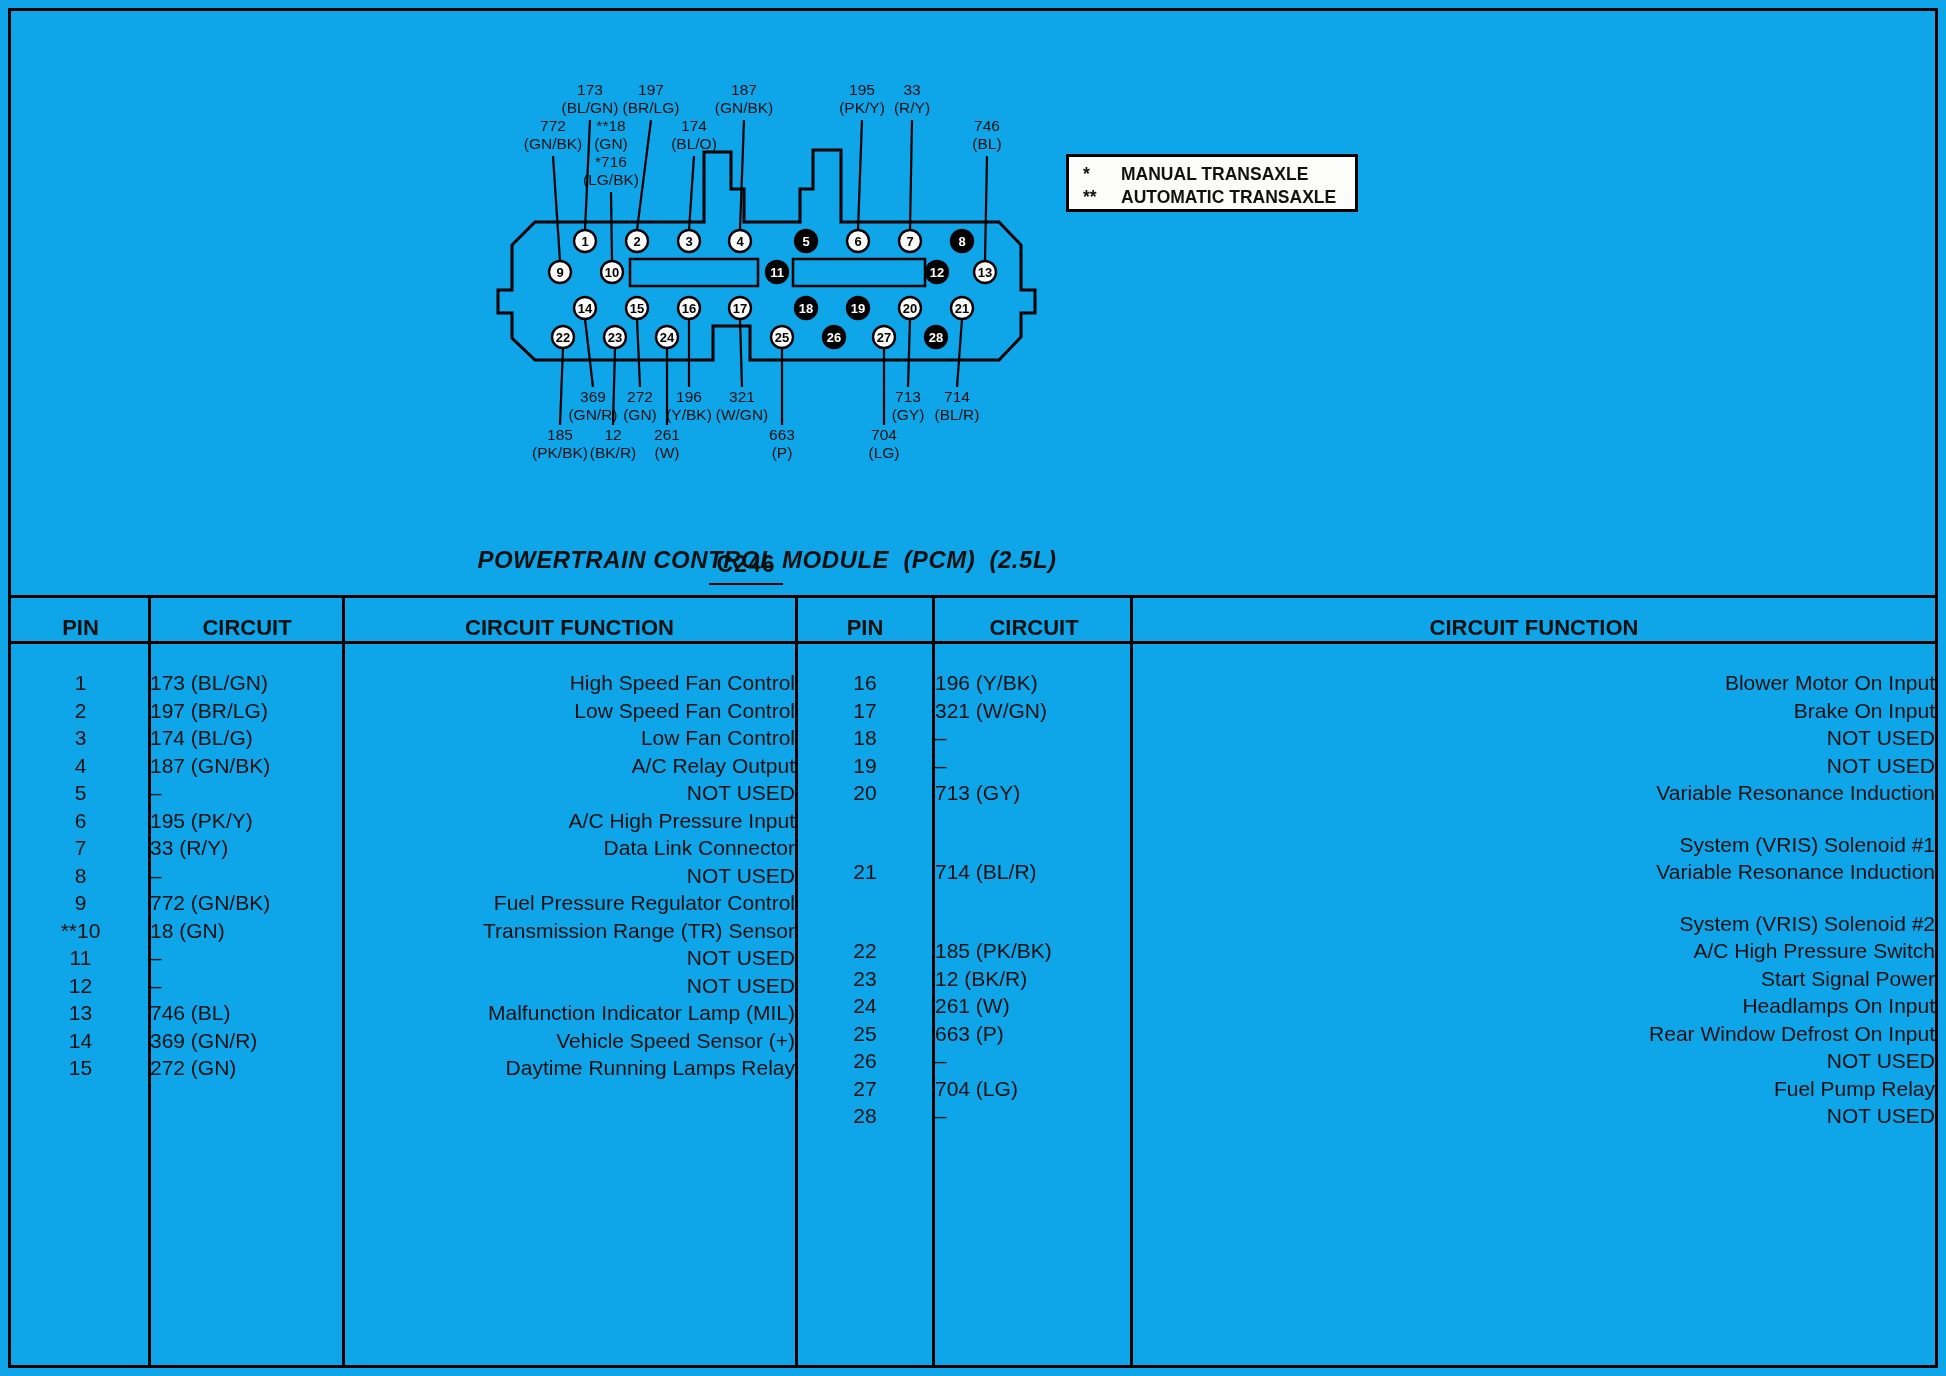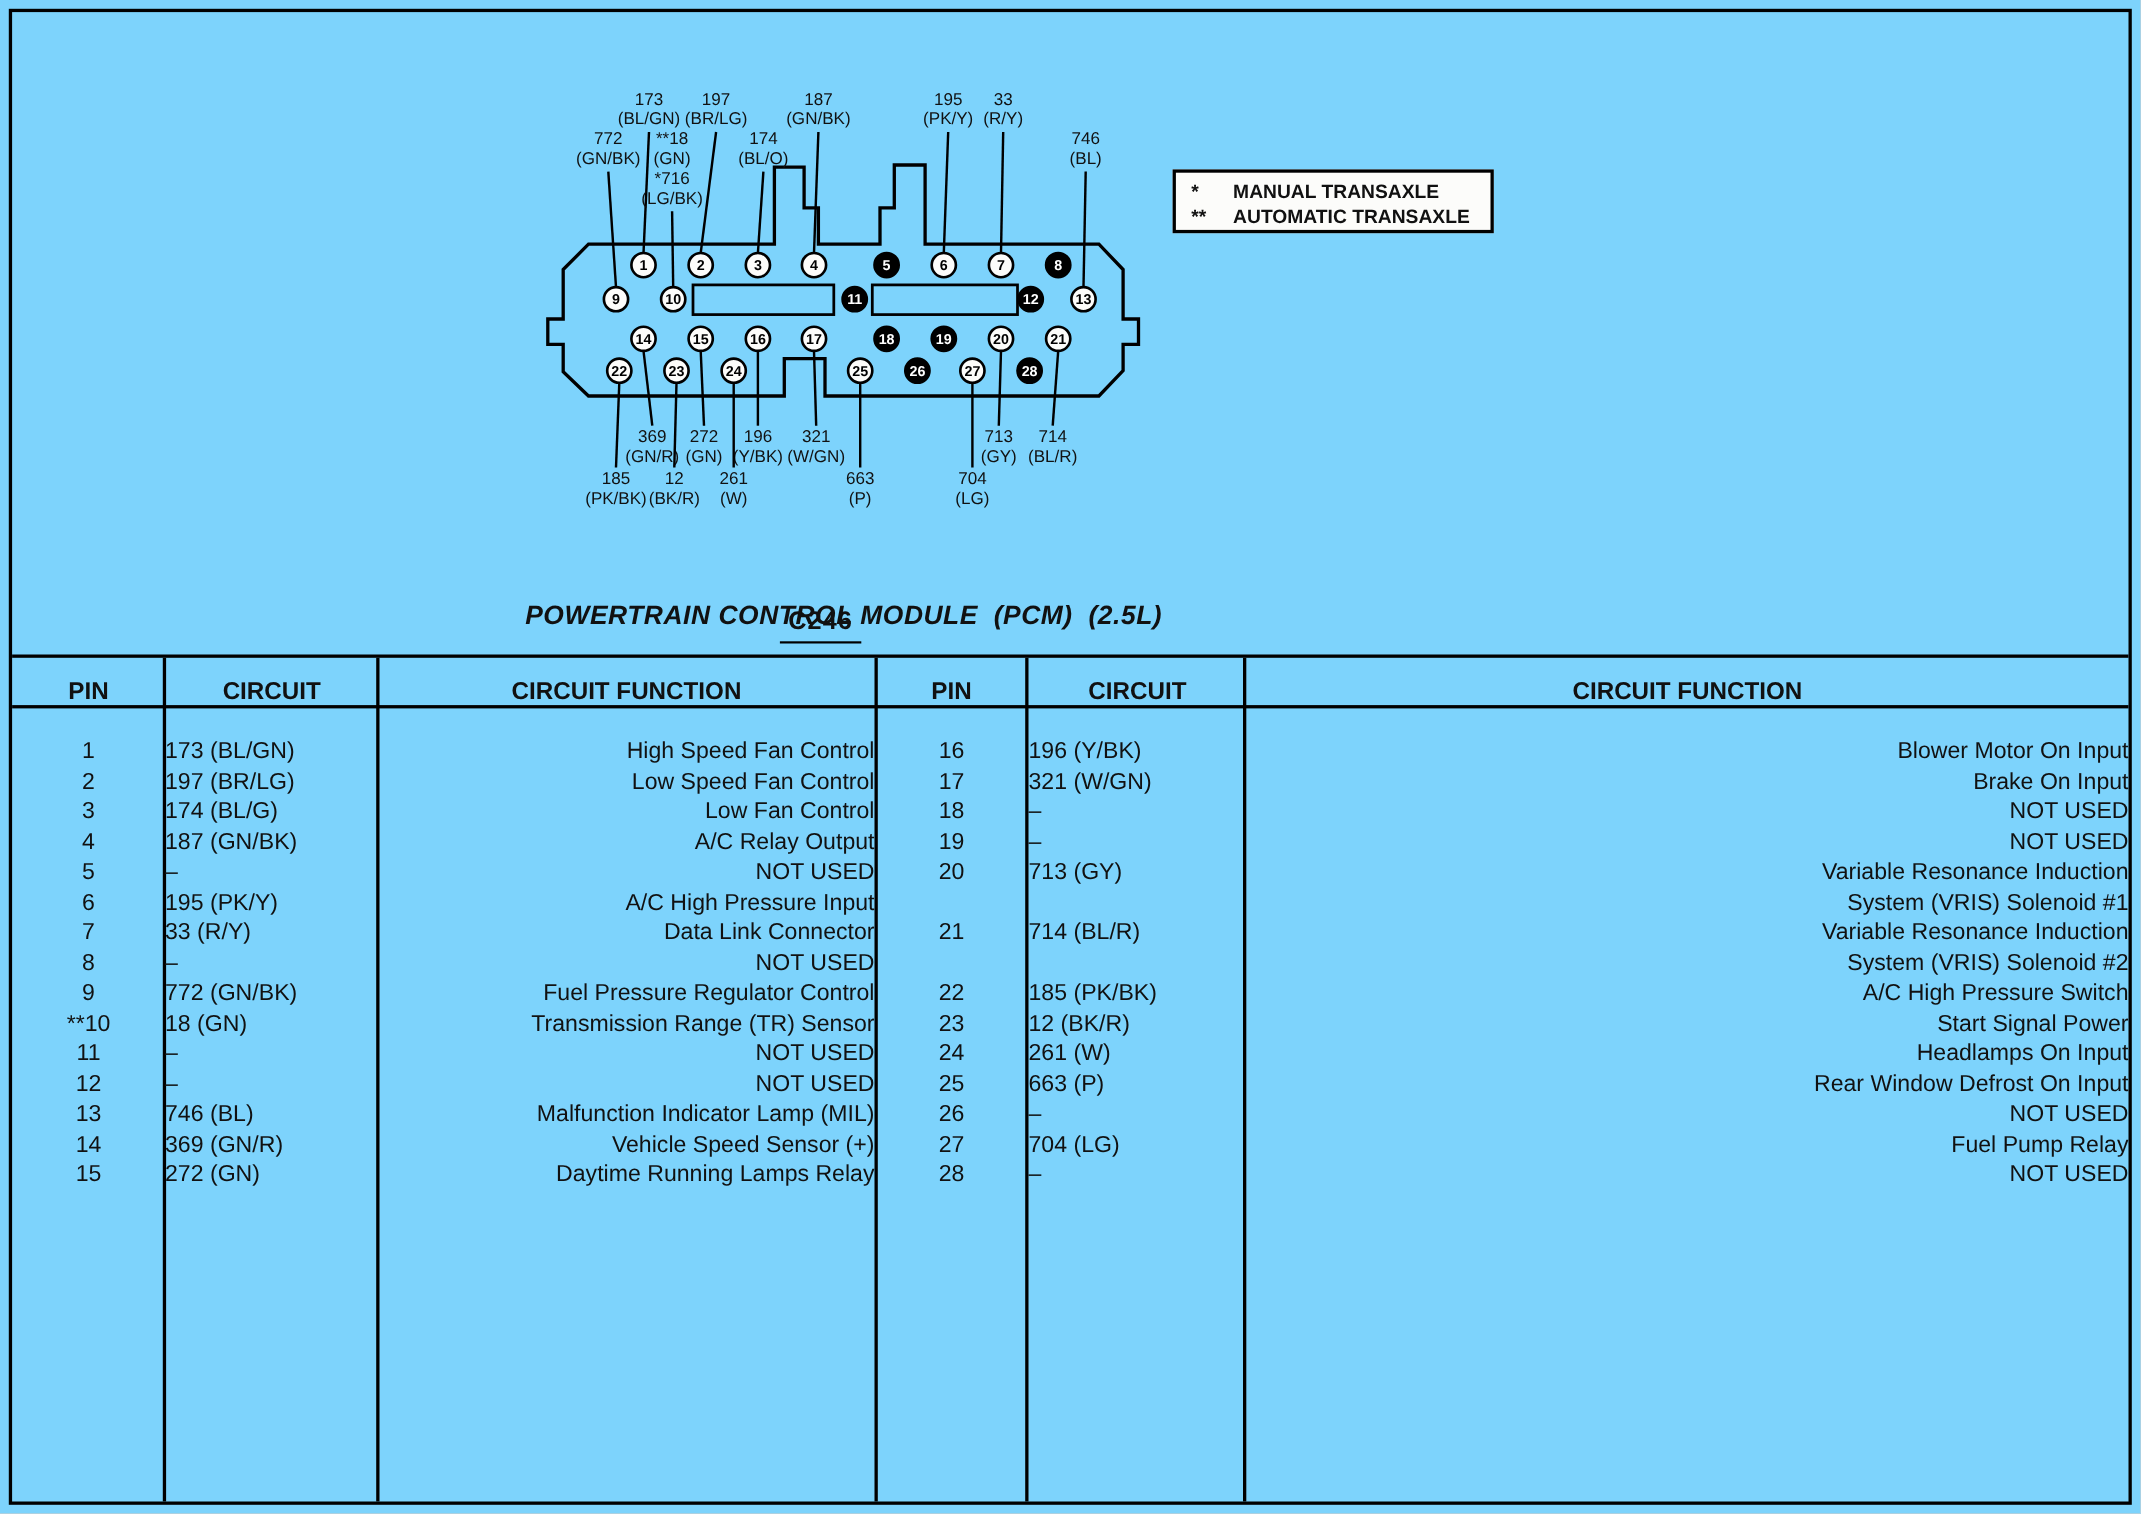--- a/index.html
+++ b/index.html
@@ -1,19 +1,19 @@
 <!DOCTYPE html>
 <html><head>
 <meta charset="utf-8">
 <style>
   * { margin:0; padding:0; box-sizing:border-box; }
   html,body { background:#cfcfcf; }
   .page {
     position:relative; width:1946px; height:1376px;
-    background:#7dd3fc; color:#111;
+    background:#0ea5e9; color:#111;
     font-family:"Liberation Sans", sans-serif;
     overflow:hidden;
   }
   .frame { position:absolute; inset:8px; border:3px solid #000; pointer-events:none; }
 
   svg.diagram { position:absolute; left:0; top:0; }
   .outline { fill:none; stroke:#000; stroke-width:3; }
   .slot { fill:none; stroke:#000; stroke-width:2.5; }
   .leader { stroke:#000; stroke-width:2.2; }
   .pin { fill:#fcfcfa; stroke:#000; stroke-width:2.4; }
@@ -41,21 +41,21 @@
 
   table.pin-table { position:absolute; top:0; border-collapse:collapse; table-layout:fixed; }
   table.pin-table.left  { left:0; width:784px; }
   table.pin-table.right { left:784px; width:1140px; }
   .pin-table th { height:60px; font-size:22px; font-weight:bold; text-align:center; vertical-align:middle; }
   .pin-table td { font-size:21px; line-height:27.5px; vertical-align:top; }
   .pin-table tbody tr:first-child td { padding-top:11px; }
   .col-pin { text-align:center; }
   .col-circuit { }
   .col-function { text-align:right; padding-left:18px; }
-  .fn-line + .fn-line { padding-left:22px; }
+  .fn-line + .fn-line { padding-left:22px;margin-top:24px; }
 </style>
 </head>
 <body>
 
 <div class="page">
   <div class="frame"></div>
 
   <svg class="diagram" width="1946" height="600" viewBox="0 0 1946 600">
     <path class="outline" d="M 535 222 L 704 222 L 704 152 L 731 152 L 731 189 L 744 189 L 744 222
              L 800 222 L 800 189 L 813 189 L 813 150 L 841 150 L 841 222

